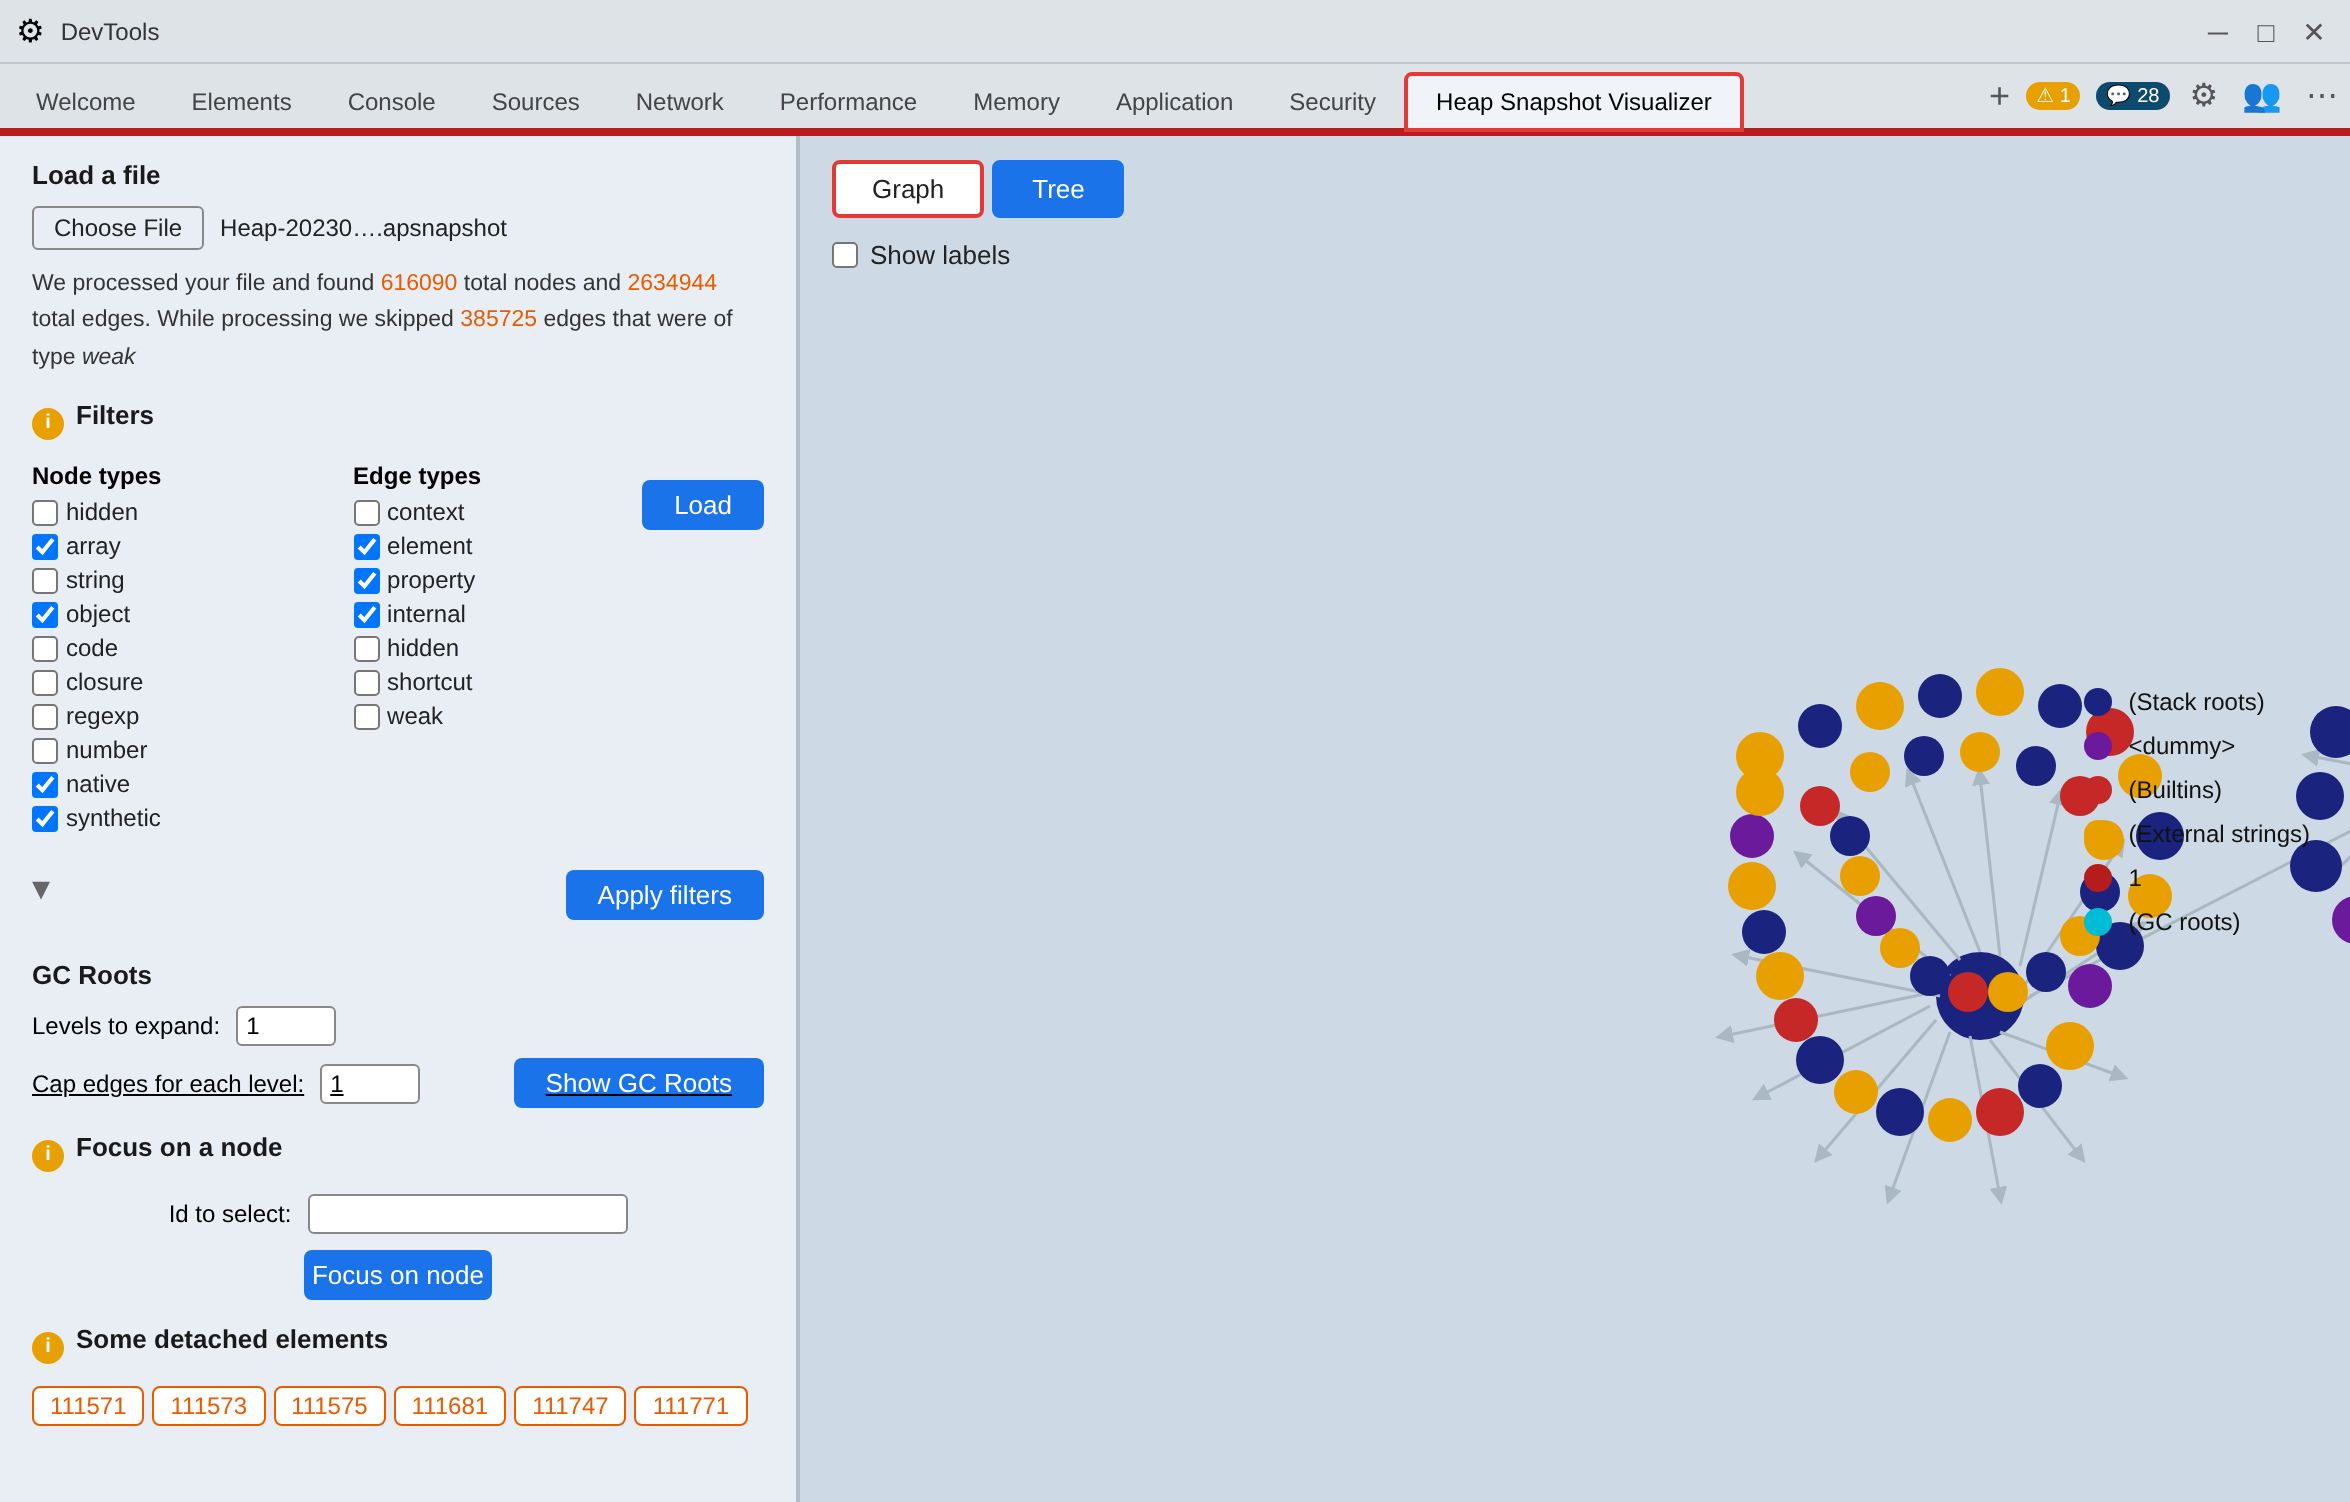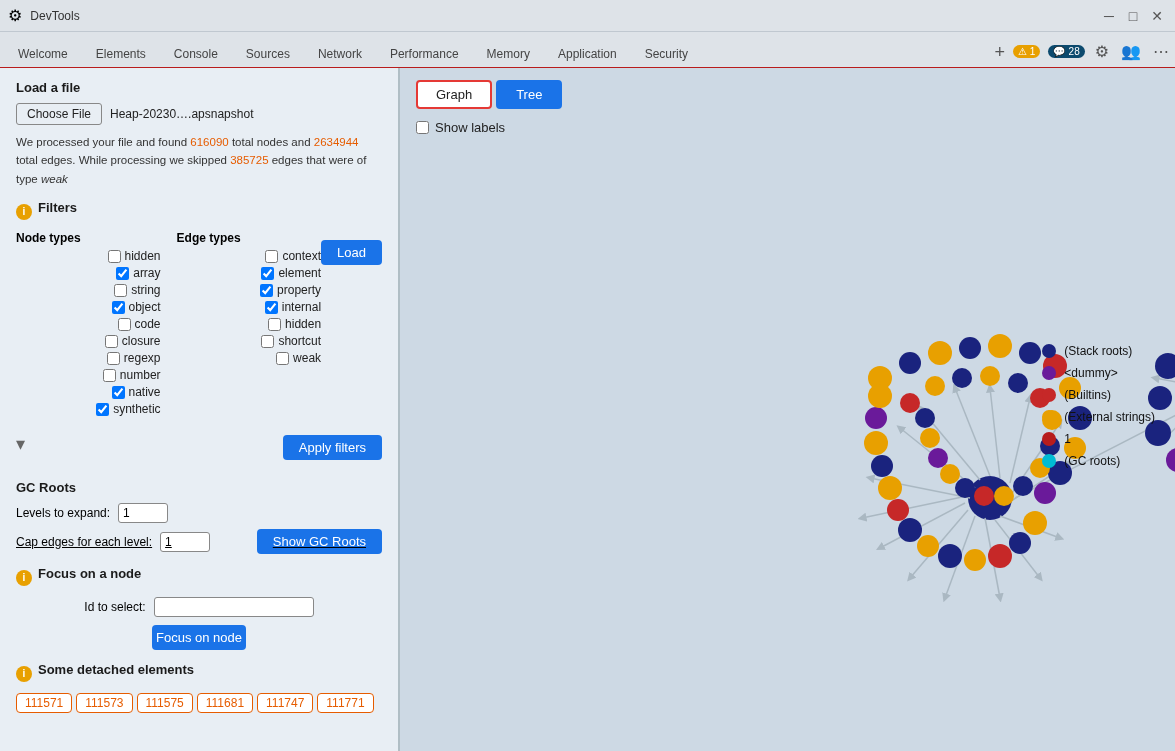--- a/index.html
+++ b/index.html
@@ -19,21 +19,21 @@
     .title-bar-controls { display: flex; gap: 4px; margin-left: auto; }
     .title-bar-btn { width: 20px; height: 20px; background: none; border: none; cursor: pointer; font-size: 14px; color: #555; display: flex; align-items: center; justify-content: center; }
 
     
     .tab-bar {
       background: #dee3e8;
       height: 36px;
       display: flex;
       align-items: flex-end;
       padding: 0 4px;
-      border-bottom: 1px solid #b91c1c;
+      border-bottom: 4px solid #b91c1c;
       position: relative;
     }
     .tab-item {
       padding: 6px 14px;
       font-size: 12px;
       color: #444;
       cursor: pointer;
       border-radius: 4px 4px 0 0;
       white-space: nowrap;
       background: transparent;
@@ -124,21 +124,21 @@
       color: white;
       font-size: 10px;
       font-weight: bold;
       display: inline-flex;
       align-items: center;
       justify-content: center;
     }
     .filter-columns { display: flex; gap: 16px; }
     .filter-col { flex: 1; }
     .filter-col-title { font-size: 12px; font-weight: 600; margin-bottom: 4px; }
-    .filter-item { display: flex; align-items: center; gap: 4px; margin-bottom: 3px; font-size: 12px; color: #222; justify-content: flex-end; }
+    .filter-item { display: flex; align-items: center; gap: 4px; margin-bottom: 3px; font-size: 12px; color: #222; }
     .filter-item input[type=checkbox] { margin: 0; cursor: pointer; }
     .apply-btn {
       background: #1a73e8;
       color: white;
       border: none;
       border-radius: 4px;
       padding: 5px 16px;
       cursor: pointer;
       font-size: 13px;
       margin-top: 8px;
@@ -295,20 +295,21 @@
 <div class="tab-bar">
   <div class="tab-item">Welcome</div>
   <div class="tab-item">Elements</div>
   <div class="tab-item">Console</div>
   <div class="tab-item">Sources</div>
   <div class="tab-item">Network</div>
   <div class="tab-item">Performance</div>
   <div class="tab-item">Memory</div>
   <div class="tab-item">Application</div>
   <div class="tab-item">Security</div>
+  <div class="tab-item active" style="border: 2px solid #e53935; background:#f0f4f8;">Heap Snapshot Visualizer</div>
   <div class="tab-bar-right">
     <button class="add-tab-btn">+</button>
     <span class="badge">⚠ <span>1</span></span>
     <span class="badge badge-blue">💬 <span>28</span></span>
     <button class="toolbar-icon-btn">⚙</button>
     <button class="toolbar-icon-btn">👥</button>
     <button class="toolbar-icon-btn">⋯</button>
   </div>
 </div>
 

